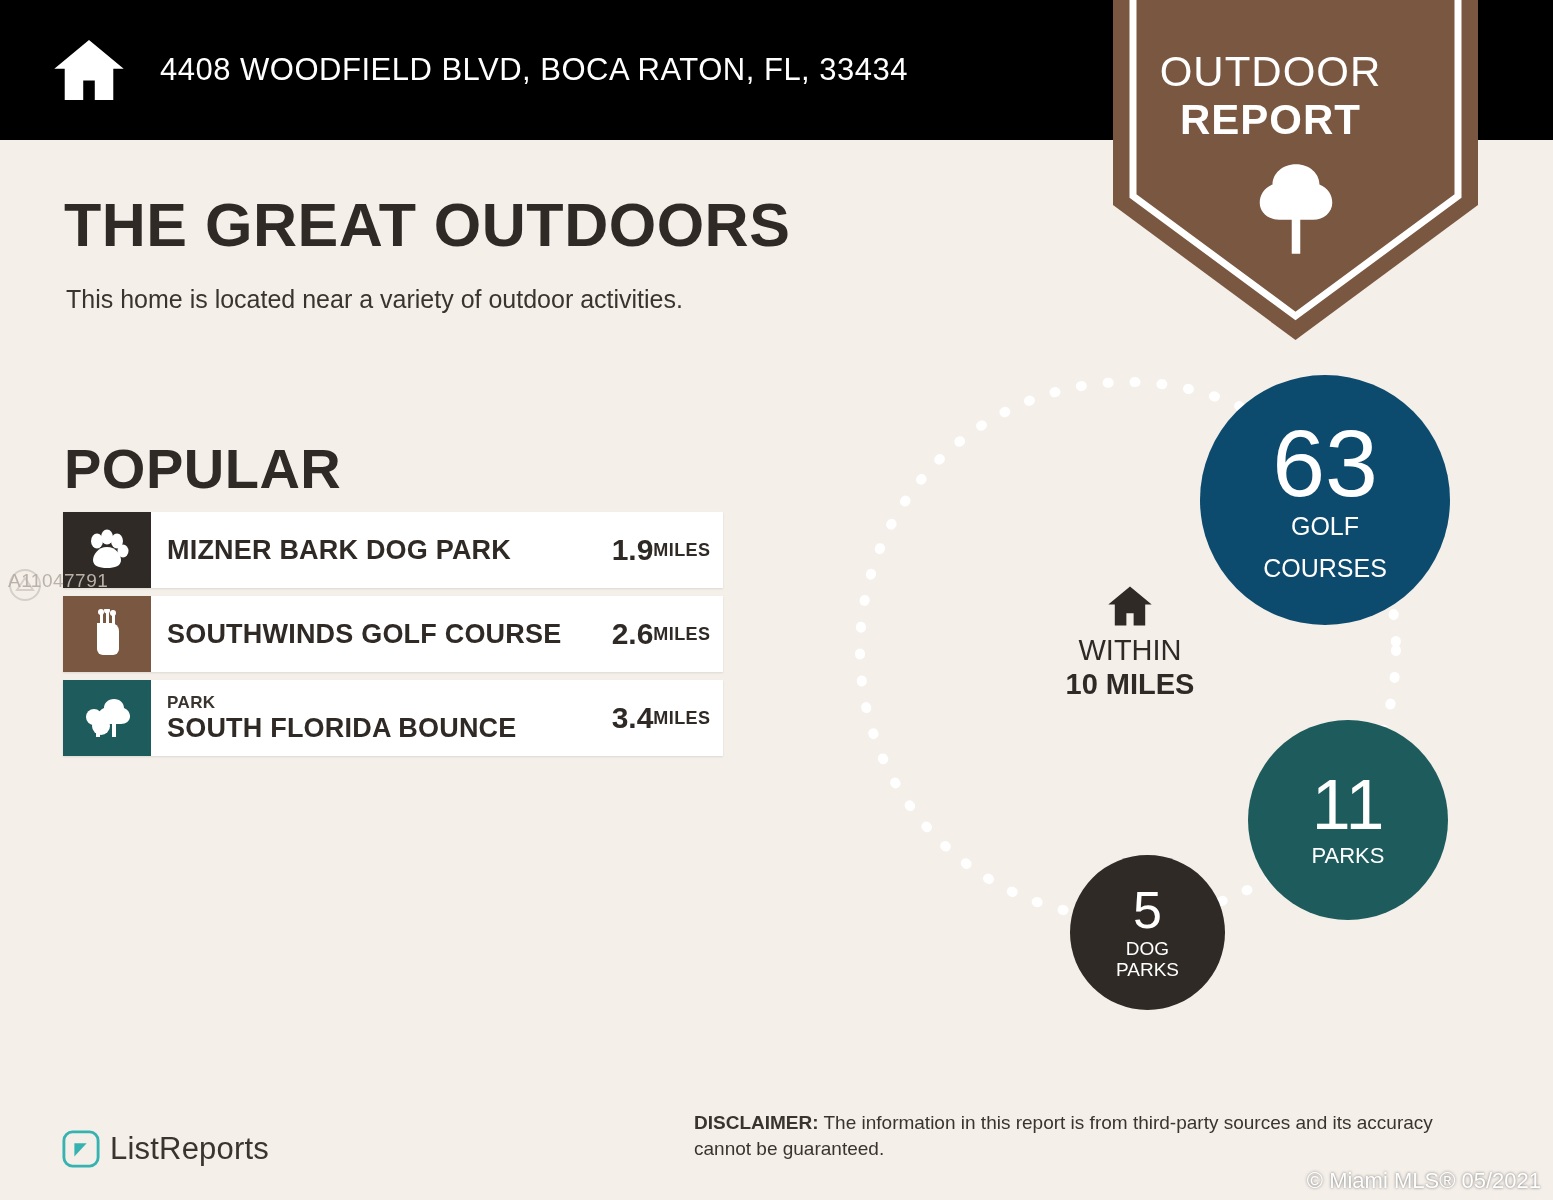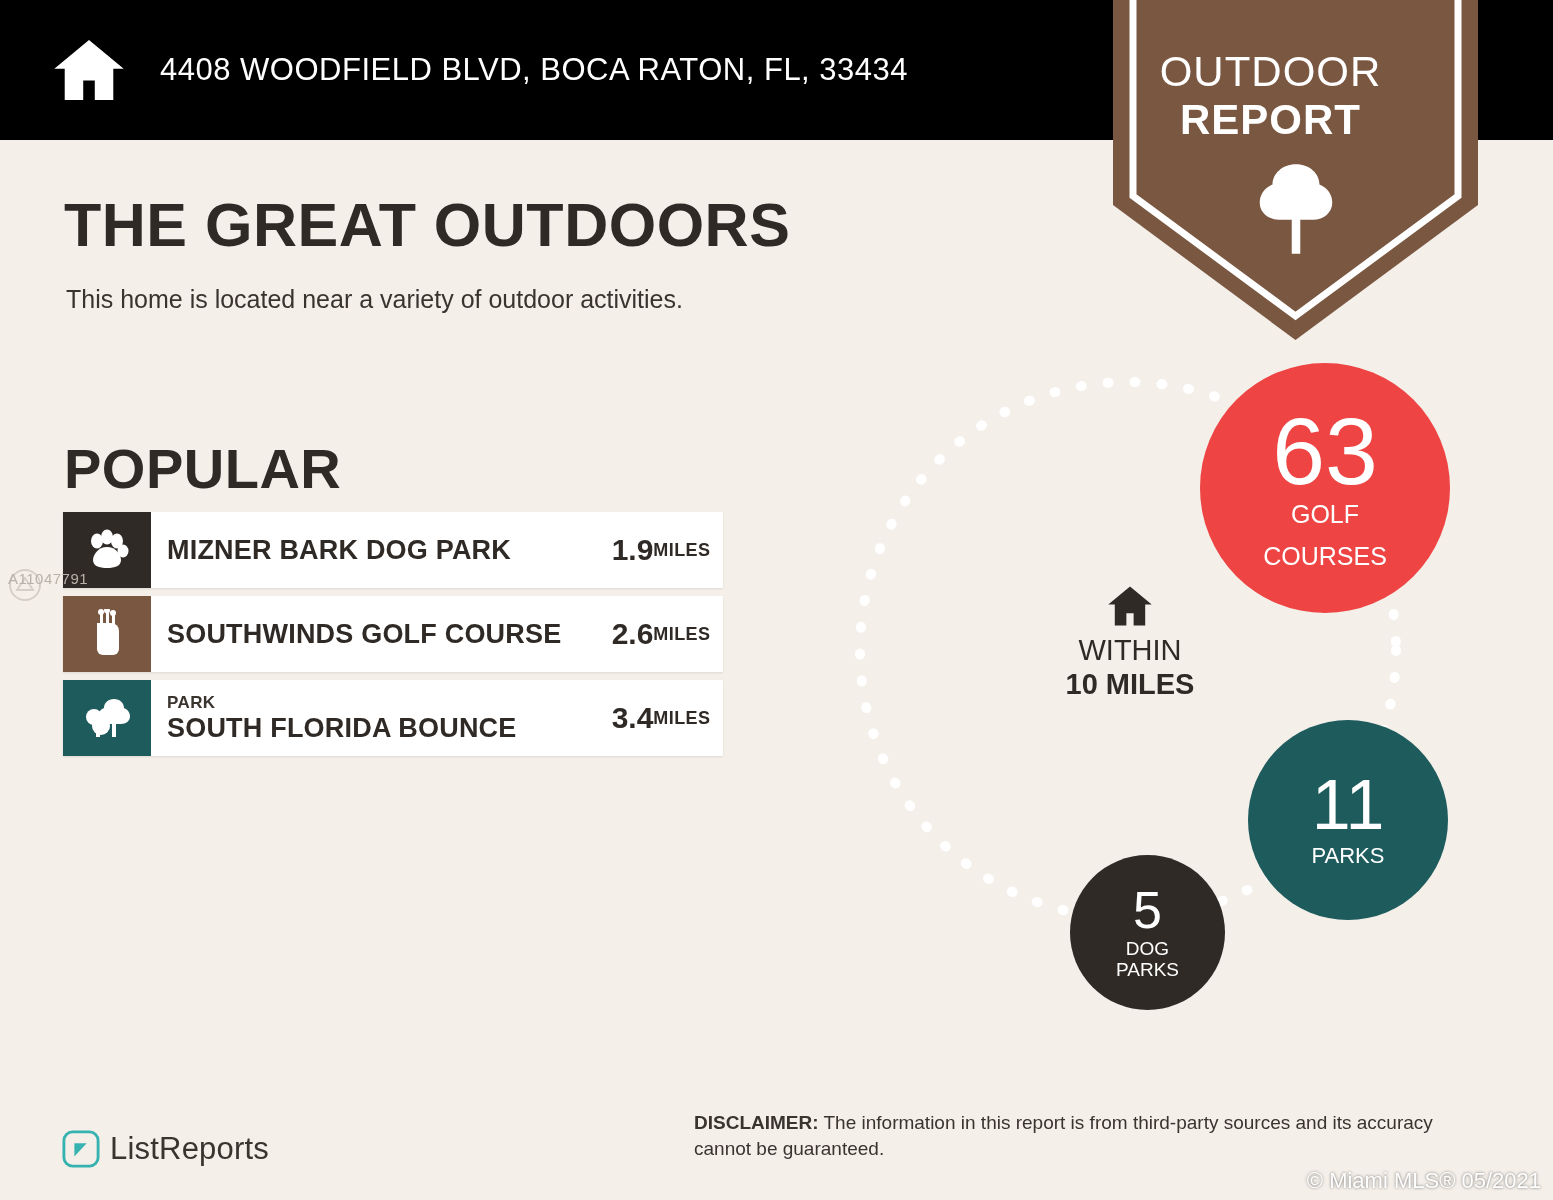--- a/index.html
+++ b/index.html
@@ -178,23 +178,23 @@
     position: absolute;
     border-radius: 50%;
     display: flex;
     flex-direction: column;
     align-items: center;
     justify-content: center;
     color: #ffffff;
     text-align: center;
   }
   .c-golf {
-    left: 380px; top: 18px;
+    left: 380px; top: 30px;
     width: 250px; height: 250px;
-    background: #ef4444;
+    background: #0c4a6e;
   }
   .c-golf .num { font-size: 95px; font-weight: 400; line-height: 88px; }
   .c-golf .lbl { font-size: 25px; line-height: 27px; margin-top: 6px; }
 
   .c-parks {
     left: 428px; top: 375px;
     width: 200px; height: 200px;
     background: #1d5b5c;
   }
   .c-parks .num { font-size: 70px; font-weight: 400; line-height: 66px; }
@@ -256,21 +256,21 @@
     right: 12px;
     bottom: 6px;
     font-size: 22px;
     color: #ffffff;
     text-shadow: 0 0 3px rgba(0,0,0,0.55);
   }
   .watermark {
     position: absolute;
     left: 8px;
     top: 570px;
-    font-size: 15px;
+    font-size: 19px;
     color: #b9b1a8;
     letter-spacing: 0.5px;
   }
   .watermark-mark {
     position: absolute;
     left: 8px;
     top: 568px;
     width: 34px;
     height: 34px;
     opacity: 0.5;

